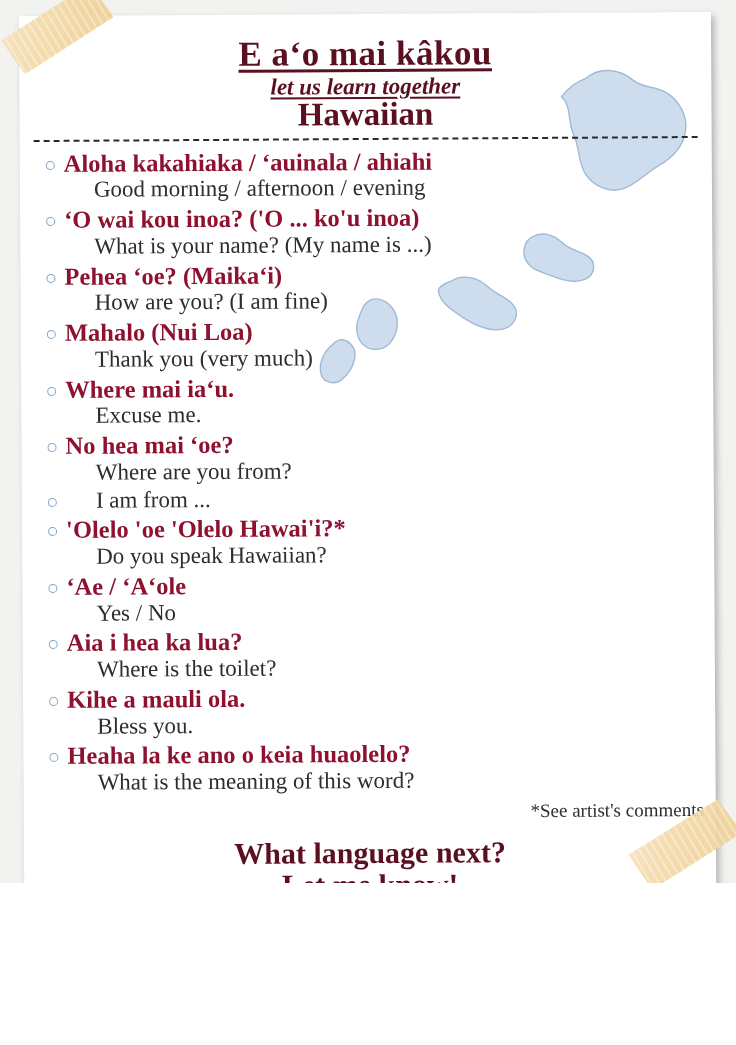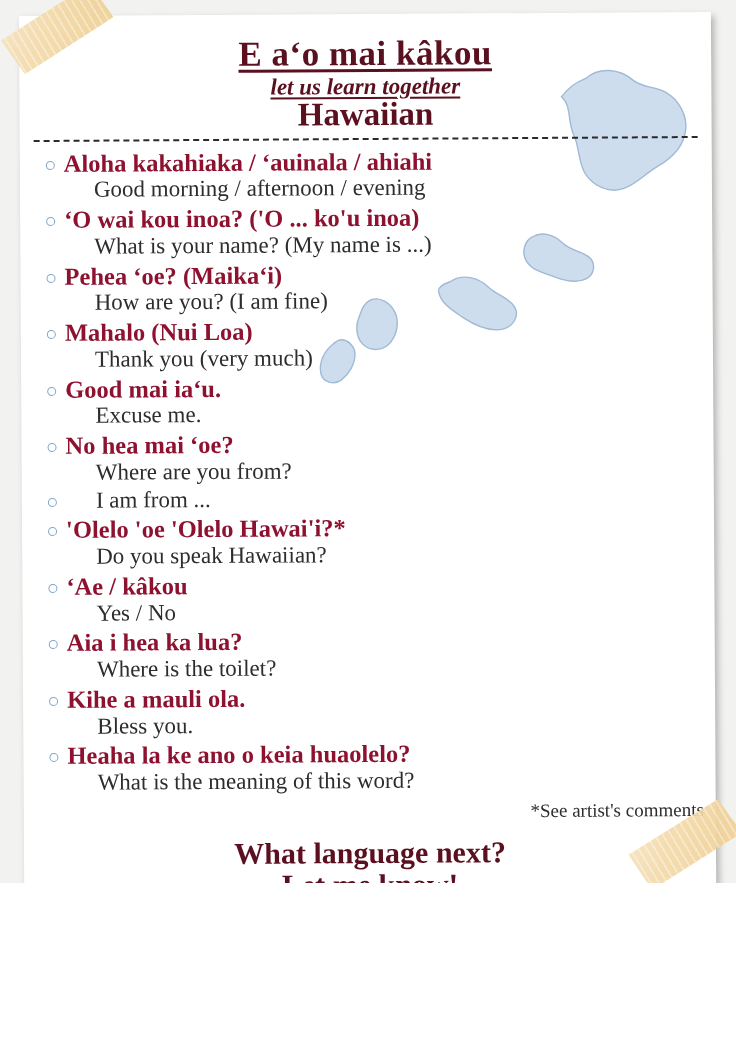--- a/index.html
+++ b/index.html
@@ -215,37 +215,37 @@
         </li>
         <li class="entry">
           <div class="hawaiian"><span class="bullet"></span><span>Pehea ʻoe? (Maikaʻi)</span></div>
           <div class="english">How are you? (I am fine)</div>
         </li>
         <li class="entry">
           <div class="hawaiian"><span class="bullet"></span><span>Mahalo (Nui Loa)</span></div>
           <div class="english">Thank you (very much)</div>
         </li>
         <li class="entry">
-          <div class="hawaiian"><span class="bullet"></span><span>Good mai iaʻu.</span></div>
+          <div class="hawaiian"><span class="bullet"></span><span>Where mai iaʻu.</span></div>
           <div class="english">Excuse me.</div>
         </li>
         <li class="entry">
           <div class="hawaiian"><span class="bullet"></span><span>No hea mai ʻoe?</span></div>
           <div class="english">Where are you from?</div>
         </li>
         <li class="entry">
           <div class="hawaiian"><span class="bullet"></span></div>
           <div class="english">I am from ...</div>
         </li>
         <li class="entry">
           <div class="hawaiian"><span class="bullet"></span><span>'Olelo 'oe 'Olelo Hawai'i?*</span></div>
           <div class="english">Do you speak Hawaiian?</div>
         </li>
         <li class="entry">
-          <div class="hawaiian"><span class="bullet"></span><span>ʻAe / kâkou</span></div>
+          <div class="hawaiian"><span class="bullet"></span><span>ʻAe / ʻAʻole</span></div>
           <div class="english">Yes / No</div>
         </li>
         <li class="entry">
           <div class="hawaiian"><span class="bullet"></span><span>Aia i hea ka lua?</span></div>
           <div class="english">Where is the toilet?</div>
         </li>
         <li class="entry">
           <div class="hawaiian"><span class="bullet"></span><span>Kihe a mauli ola.</span></div>
           <div class="english">Bless you.</div>
         </li>

